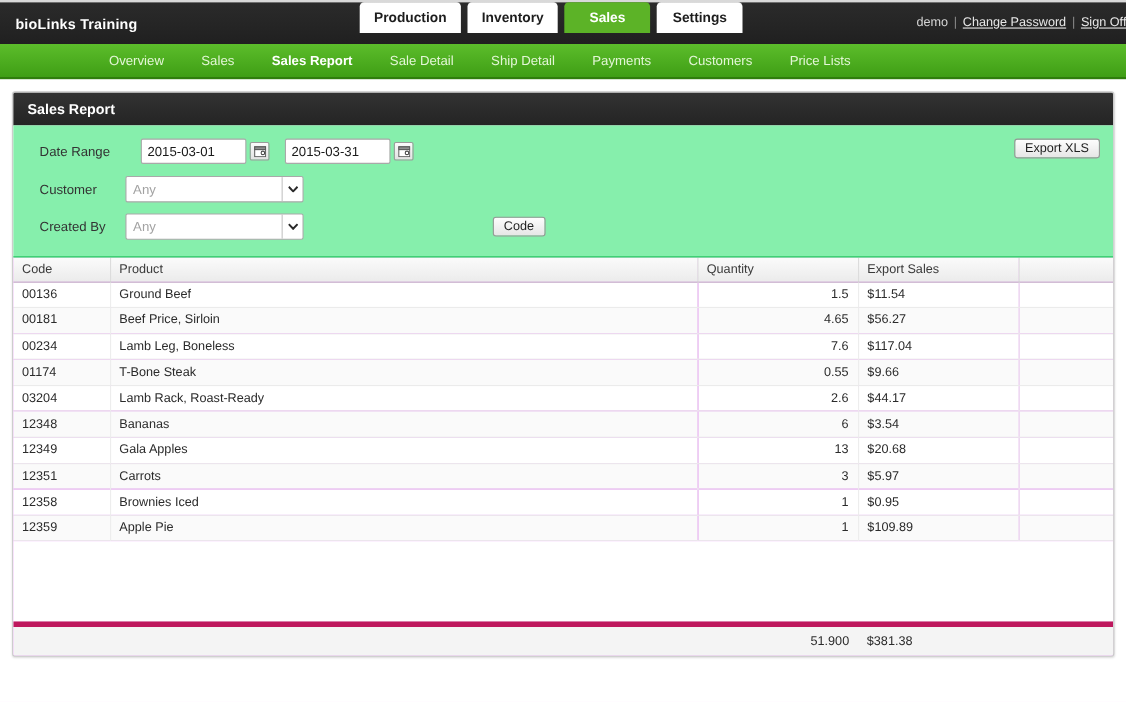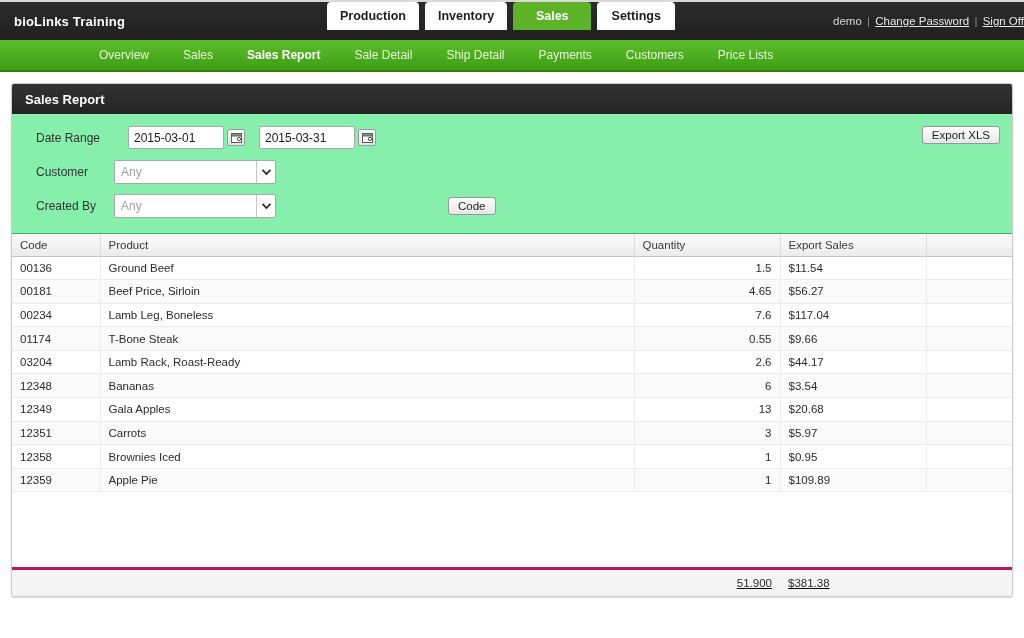--- a/index.html
+++ b/index.html
@@ -249,23 +249,22 @@
   table.rep tbody tr:nth-child(even) td { background: #fafafa; }
   .c-code  { width: 88px; }
   .c-prod  { width: 534px; }
   .c-qty   { width: 146px; text-align: right; }
   .c-sales { width: 146px; text-align: left; }
   .c-pad   { width: auto; border-right: none !important; }
   th.c-qty, th.c-sales { text-align: right; }
 
   .filler { flex: 1; background: #ffffff; border-right: none; }
   .totals {
-    border-top: 3px solid #be185d;
+    border-top: 5px solid #be185d;
     background: #f4f4f4;
-    text-decoration: underline;
   }
   table.tot {
     width: 100%;
     border-collapse: collapse;
     table-layout: fixed;
     font-size: 11.5px;
     color: #2b2b2b;
   }
   table.tot td {
     height: 26px;

